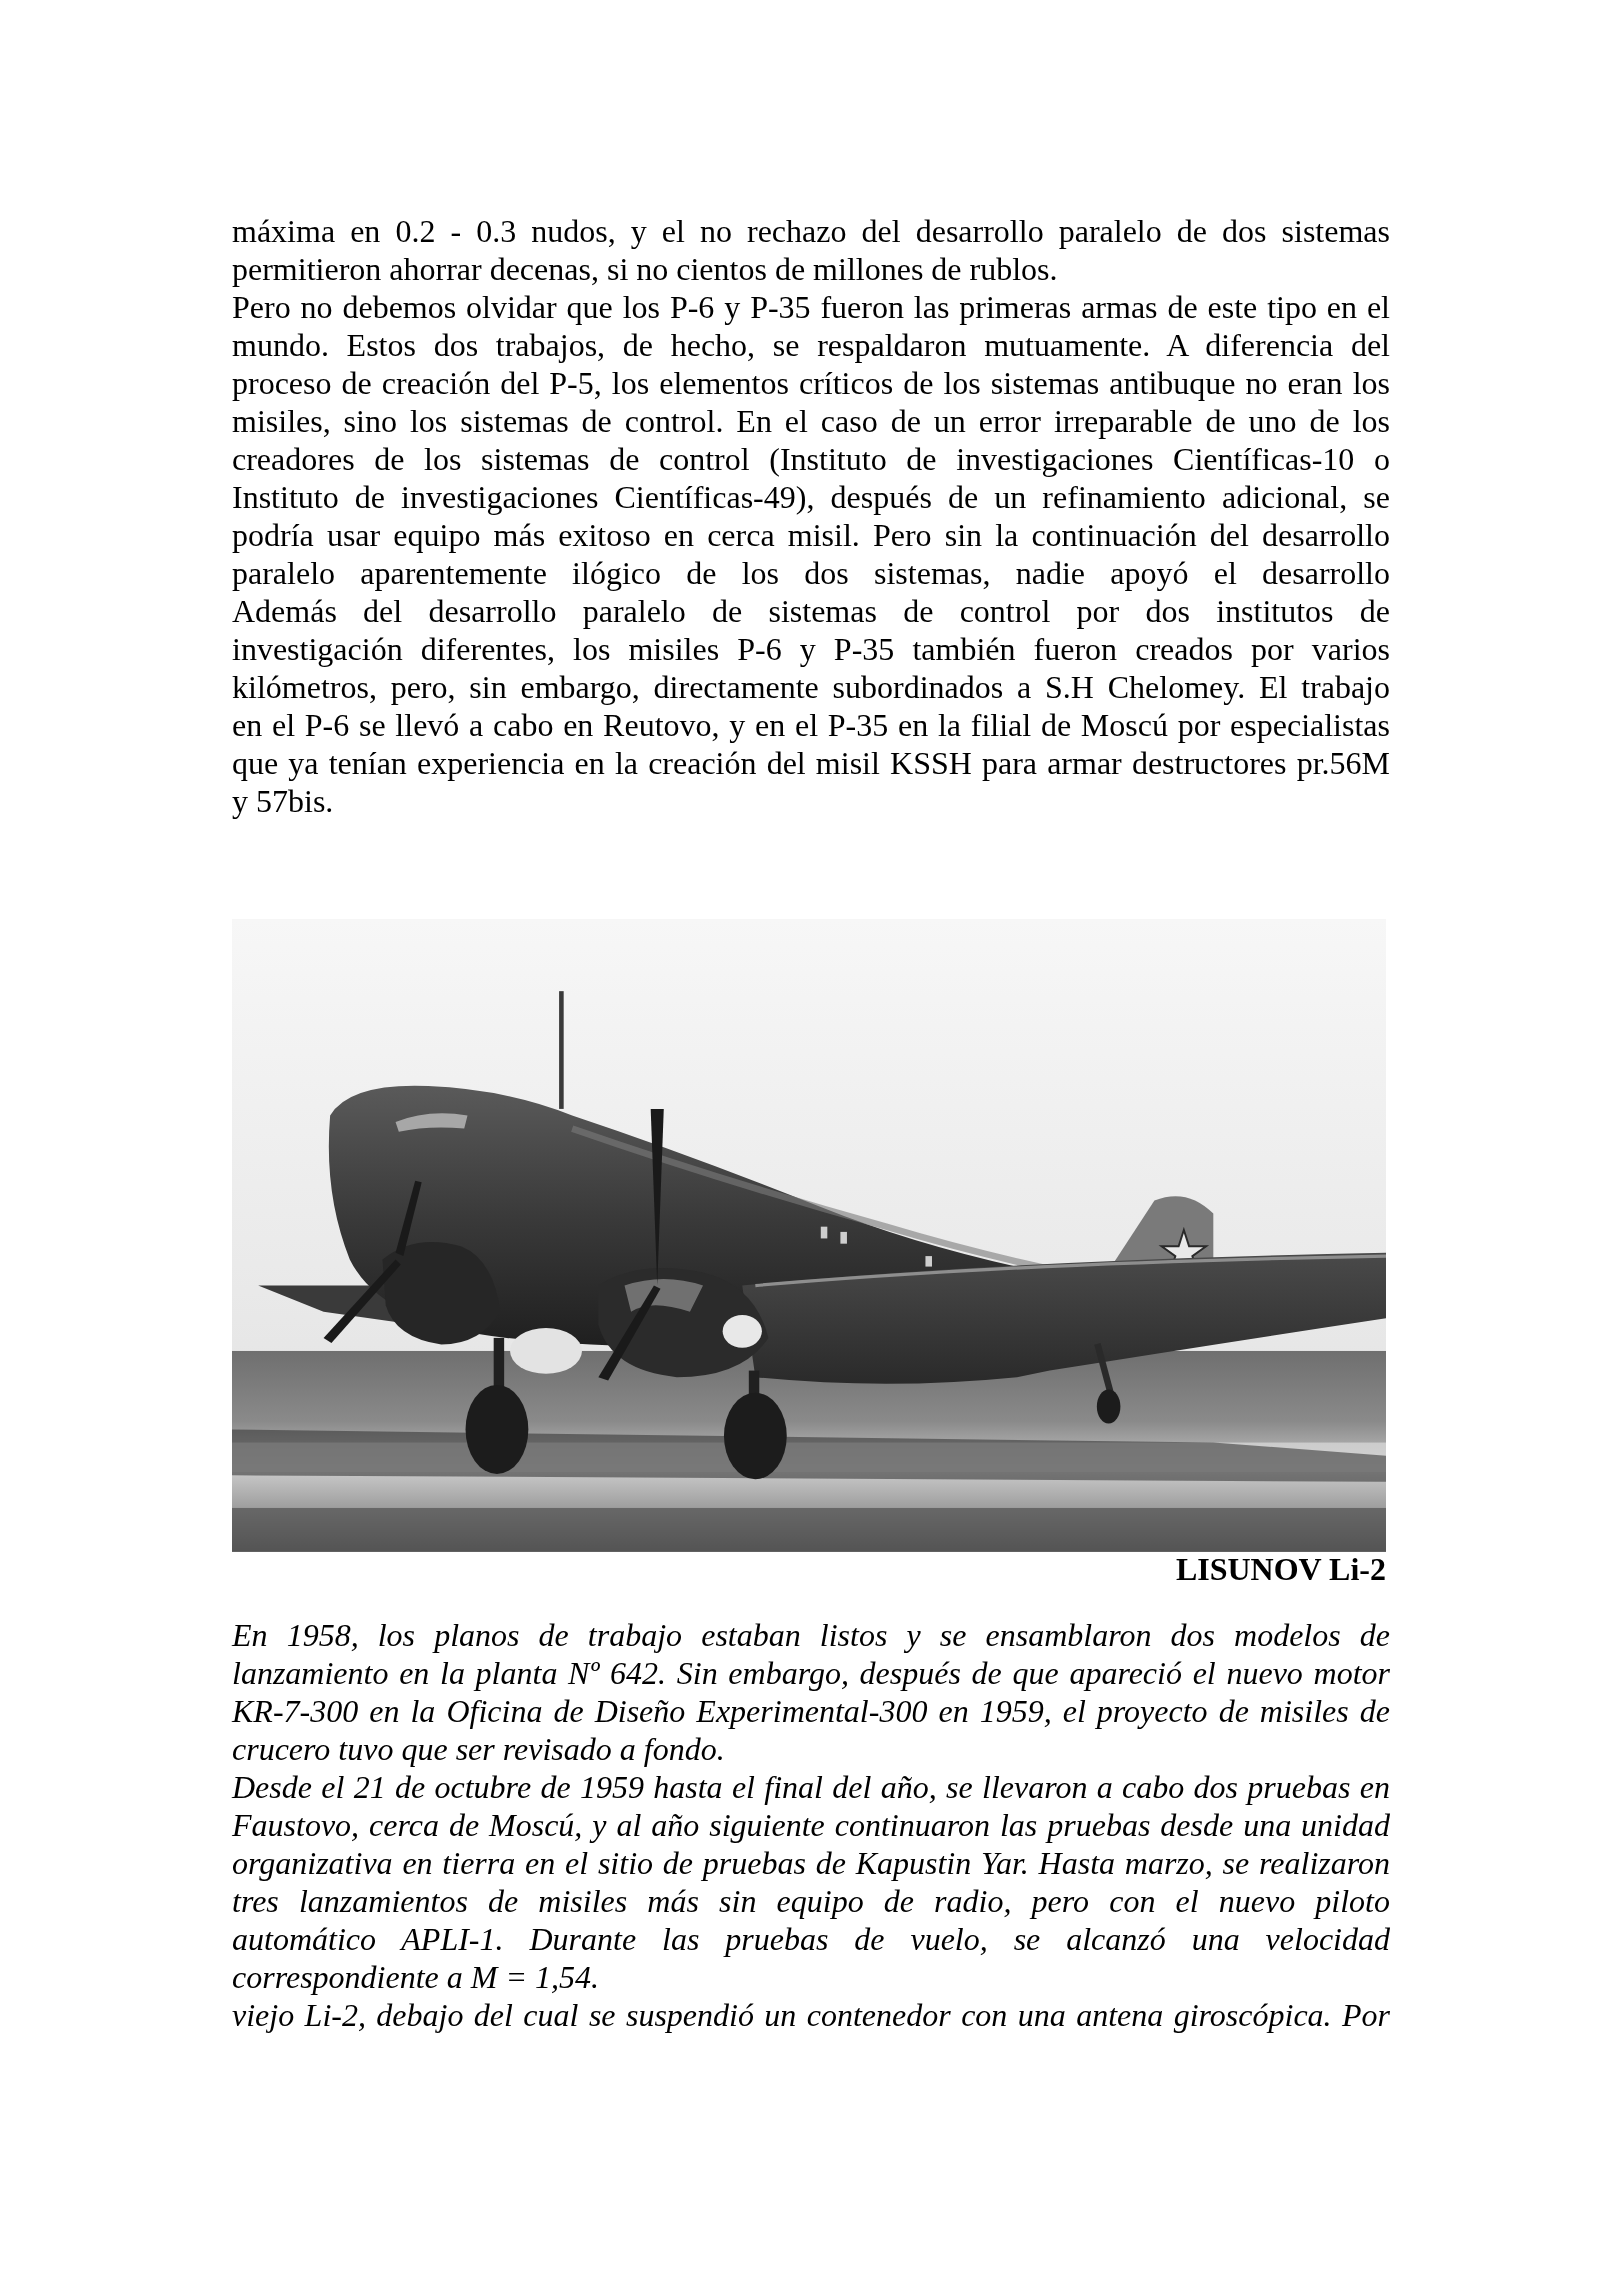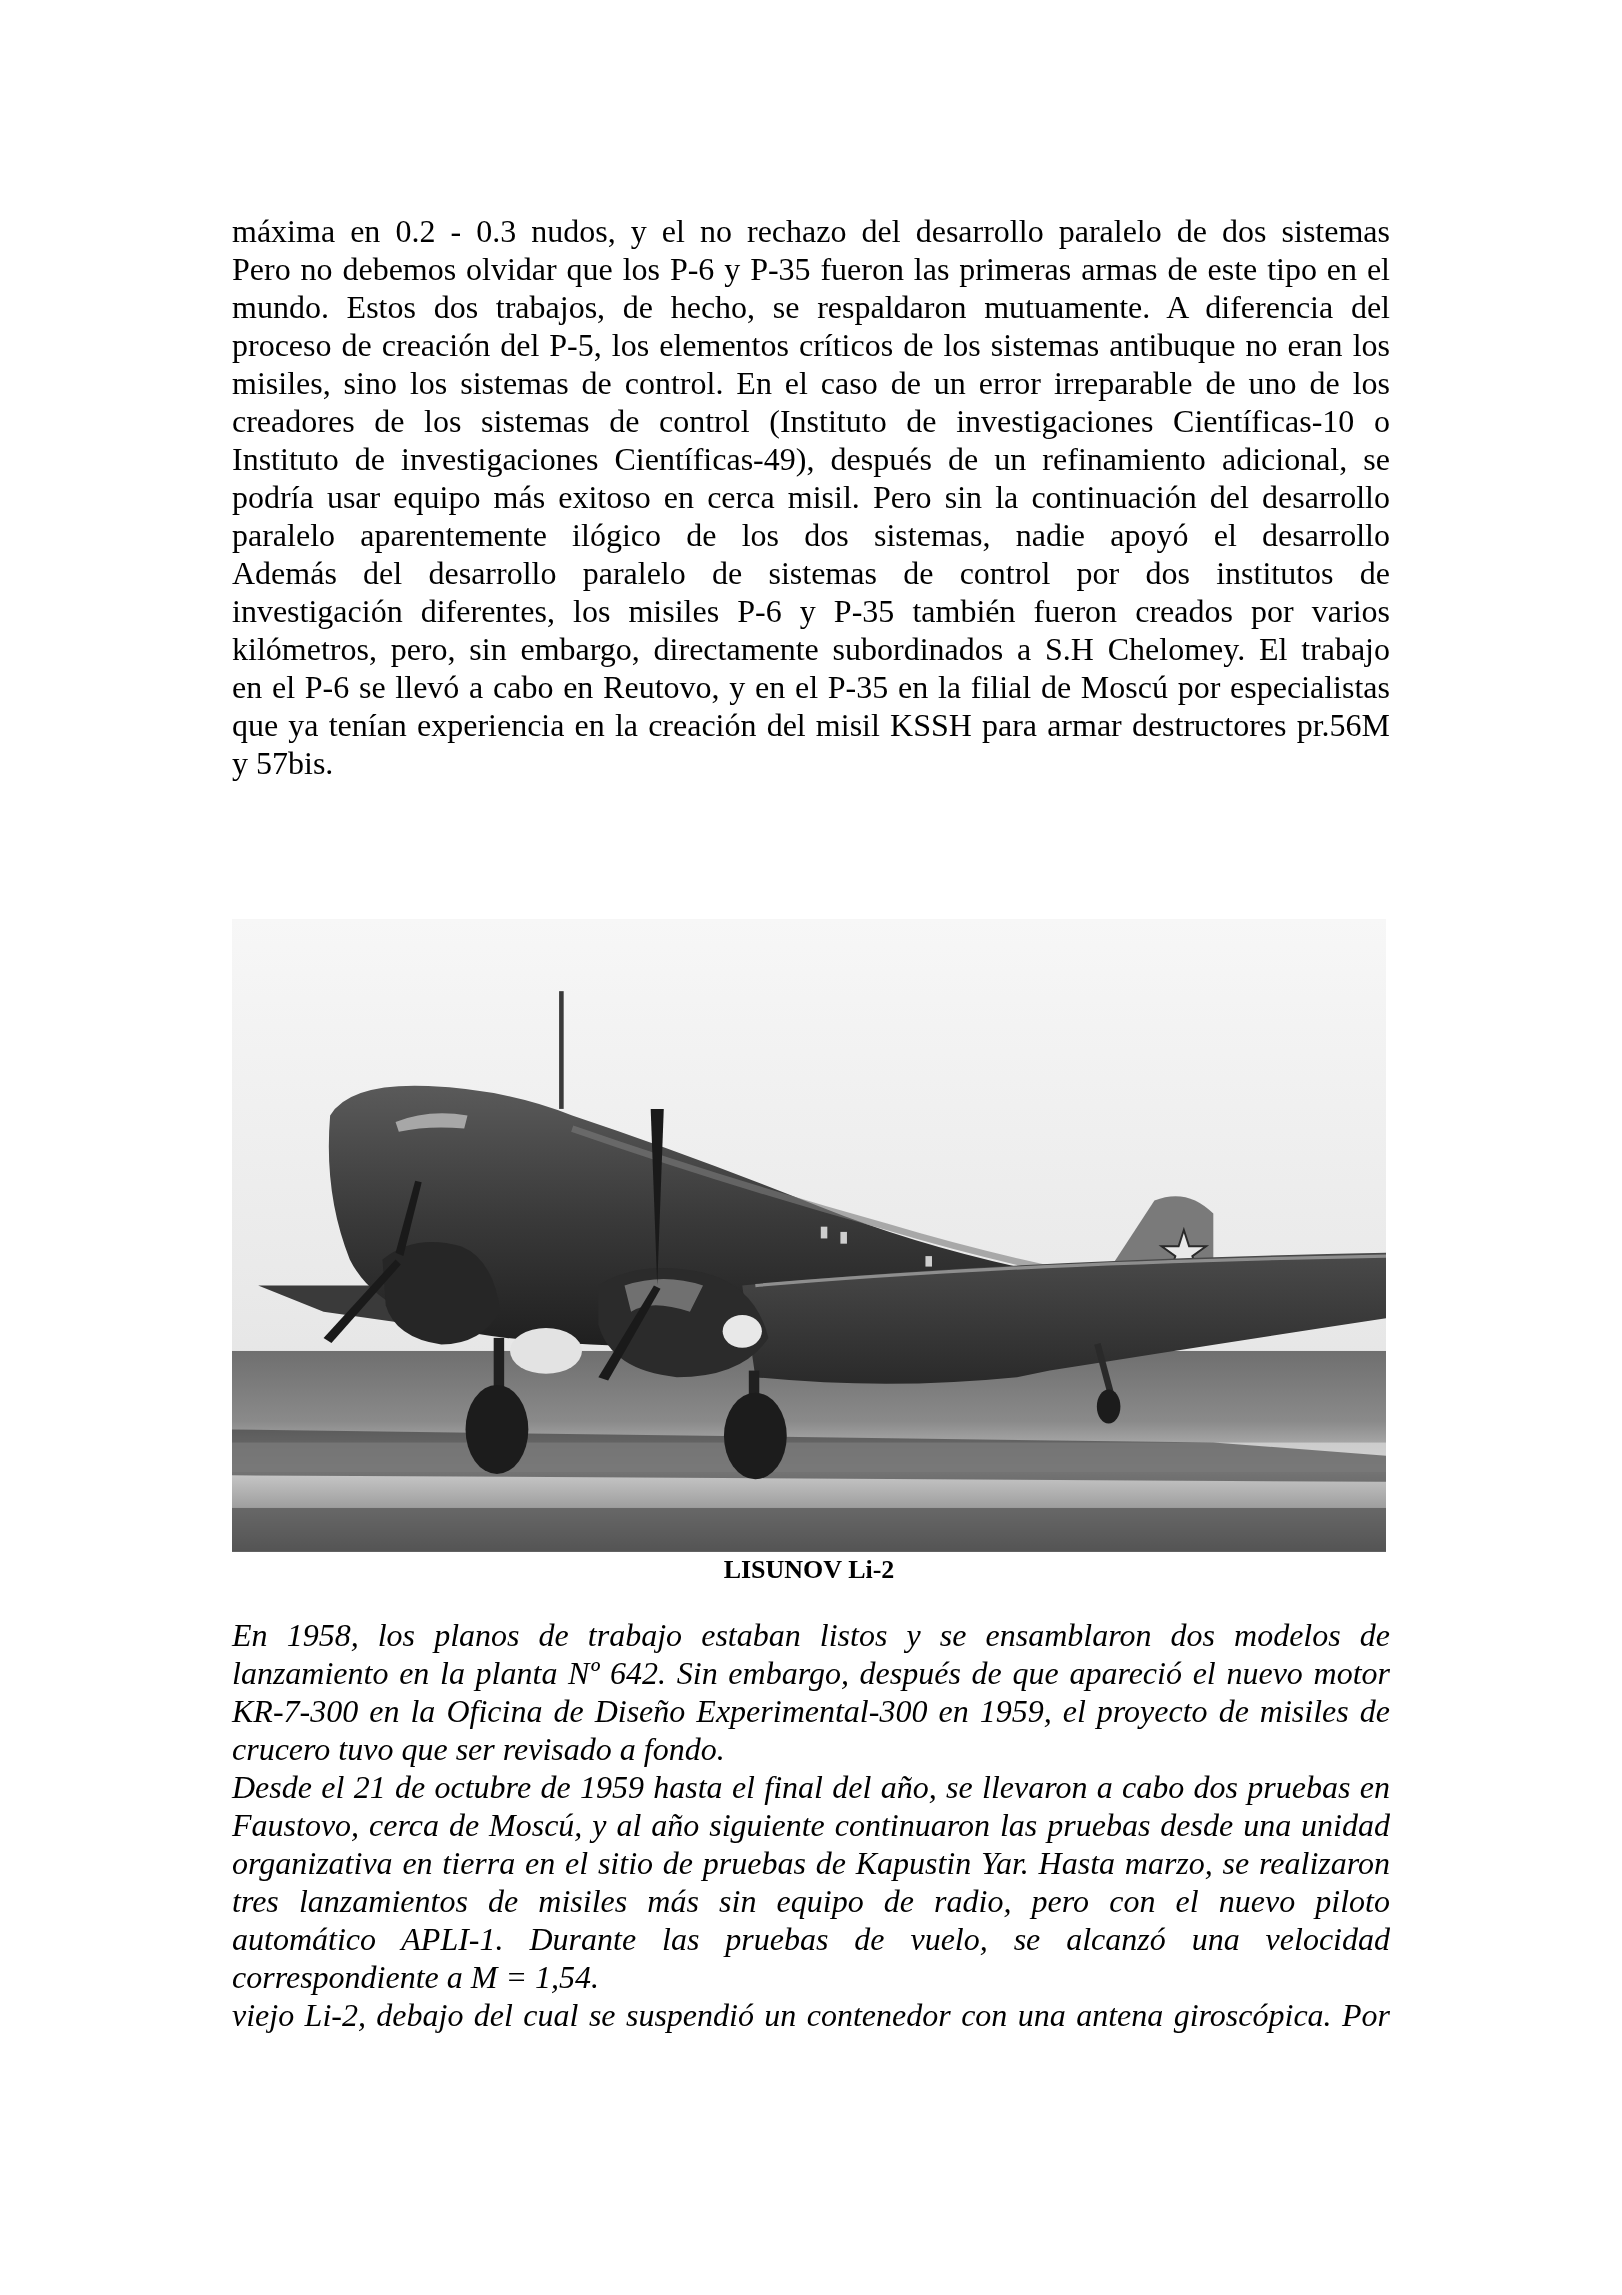--- a/index.html
+++ b/index.html
@@ -48,33 +48,34 @@
     .figure svg {
       display: block;
       width: 1154px;
       height: 633px;
     }
     .caption {
       position: absolute;
       left: 232px;
       width: 1154px;
       top: 1553px;
-      text-align: center;
+      text-align: right;
       font-family: "Liberation Serif", "DejaVu Serif", serif;
       font-weight: bold;
-      font-size: 26px;
+      font-size: 32px;
       line-height: 33px;
     }
   </style>
 </head>
 <body>
 
 <div id="block-1" class="text-block">
     <div>
       <span class="line">máxima en 0.2 - 0.3 nudos, y el no rechazo del desarrollo paralelo de dos sistemas</span>
+      <span class="line last">permitieron ahorrar decenas, si no cientos de millones de rublos.</span>
     </div>
     <div>
       <span class="line">Pero no debemos olvidar que los P-6 y P-35 fueron las primeras armas de este tipo en el</span>
       <span class="line">mundo. Estos dos trabajos, de hecho, se respaldaron mutuamente. A diferencia del</span>
       <span class="line">proceso de creación del P-5, los elementos críticos de los sistemas antibuque no eran los</span>
       <span class="line">misiles, sino los sistemas de control. En el caso de un error irreparable de uno de los</span>
       <span class="line">creadores de los sistemas de control (Instituto de investigaciones Científicas-10 o</span>
       <span class="line">Instituto de investigaciones Científicas-49), después de un refinamiento adicional, se</span>
       <span class="line">podría usar equipo más exitoso en cerca misil. Pero sin la continuación del desarrollo</span>
       <span class="line">paralelo aparentemente ilógico de los dos sistemas, nadie apoyó el desarrollo</span>

